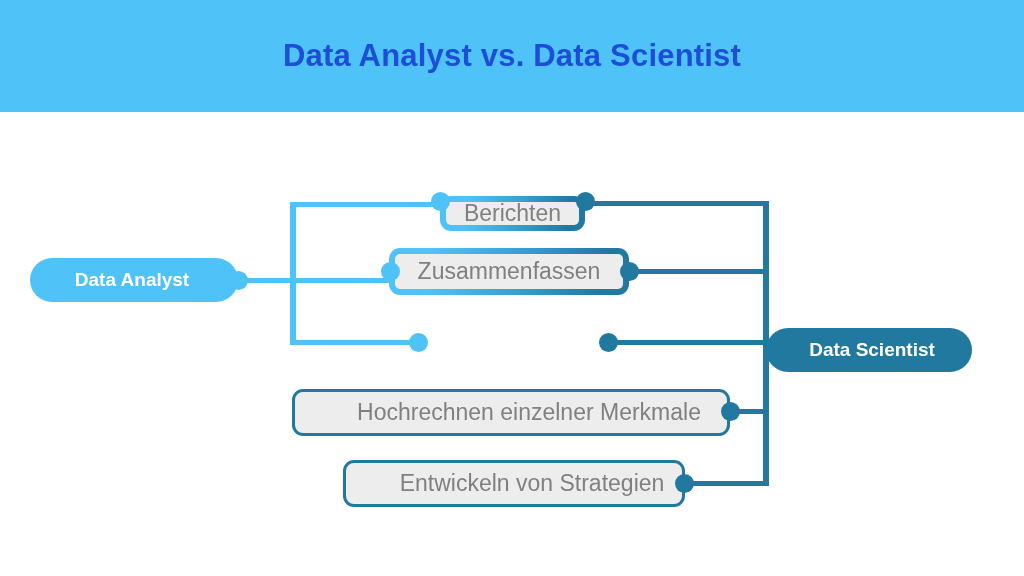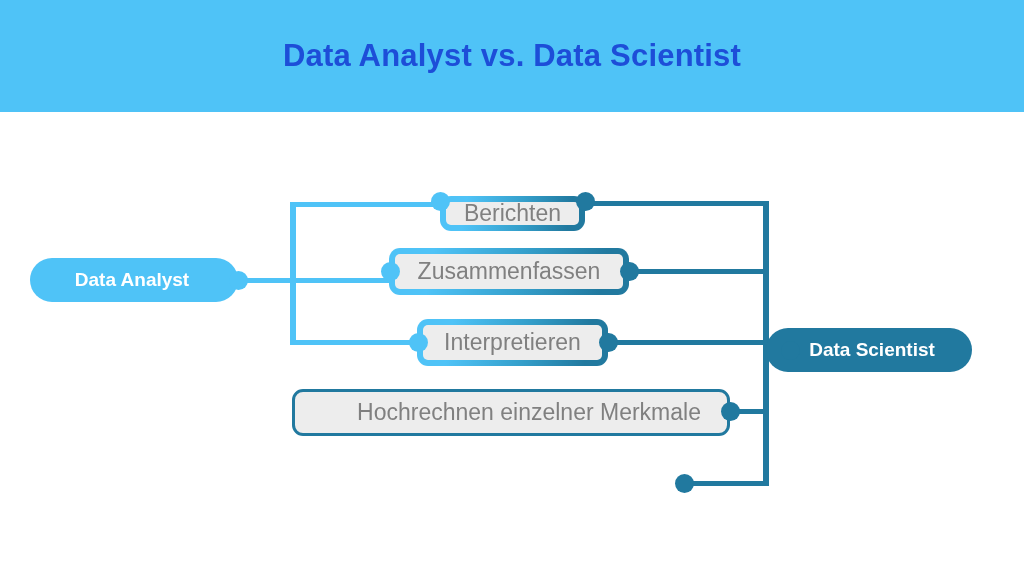--- a/index.html
+++ b/index.html
@@ -196,27 +196,27 @@
     </div>
     <div class="dot dot-light" style="left:431px; top:80px;"></div>
     <div class="dot dot-dark" style="left:576px; top:80px;"></div>
 
     <div class="skill-box shared" style="left:389px; top:136px; width:240px; height:47px;">
       <span class="skill-label">Zusammenfassen</span>
     </div>
     <div class="dot dot-light" style="left:381px; top:150px;"></div>
     <div class="dot dot-dark" style="left:620px; top:150px;"></div>
 
-    <div class="skill-box shared" style="left:417px; top:207px; width:191px; height:47px;">
-      <span class="skill-label">Interpretieren</span>
-    </div>
     <div class="dot dot-light" style="left:409px; top:221px;"></div>
     <div class="dot dot-dark" style="left:599px; top:221px;"></div>
 
     <div class="skill-box scientist-only" style="left:292px; top:277px; width:438px; height:47px;">
       <span class="skill-label">Hochrechnen einzelner Merkmale</span>
     </div>
     <div class="dot dot-dark" style="left:721px; top:290px;"></div>
 
+    <div class="skill-box scientist-only" style="left:343px; top:348px; width:342px; height:47px;">
+      <span class="skill-label">Entwickeln von Strategien</span>
+    </div>
     <div class="dot dot-dark" style="left:675px; top:362px;"></div>
 
   </div>
 </div>
 
 </body></html>

